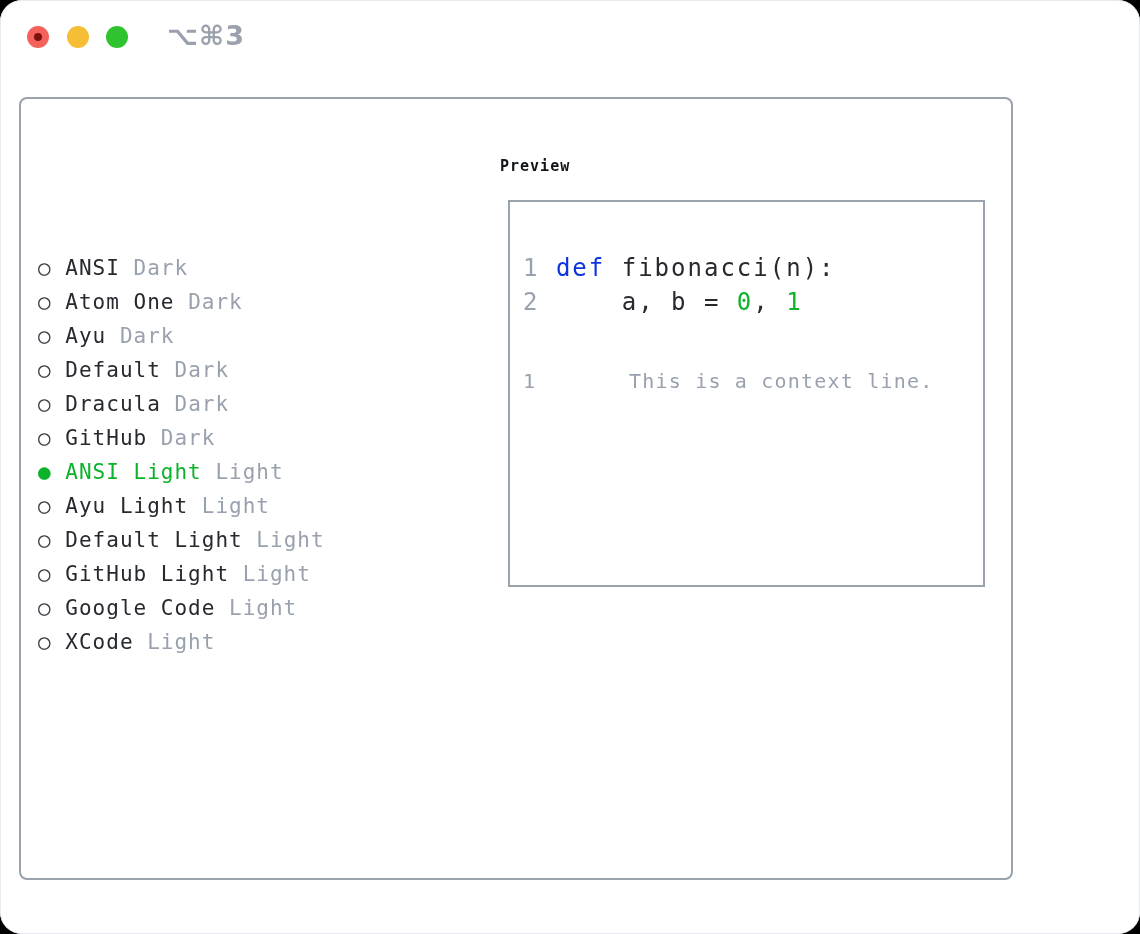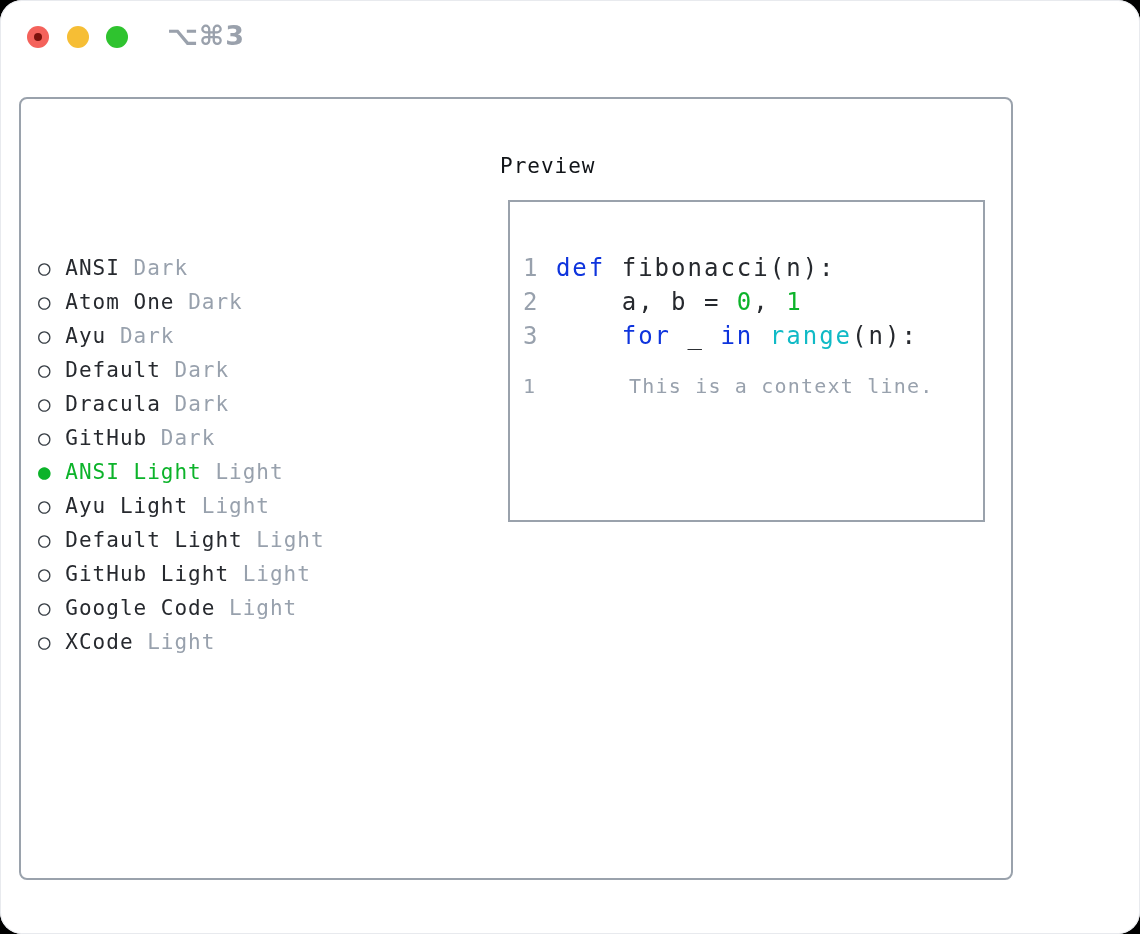--- a/index.html
+++ b/index.html
@@ -36,30 +36,30 @@
     color:var(--text-dark,#26292e);
   }
   .row{height:34px;}
   .hdr{font-weight:bold;color:#111418;}
   .marker{color:#3a4047;}
   .row.selected .marker,.row.selected .item-name{color:var(--accent-green,#0cb32a);}
   .variant{color:var(--muted-gray,#98a1ad);}
   
   .preview-title{
     position:absolute;left:479px;top:50px;height:34px;line-height:34px;
-    font-size:21px;font-weight:normal;letter-spacing:1px;color:#111418;white-space:pre;
+    font-size:15px;font-weight:bold;letter-spacing:1px;color:#111418;white-space:pre;
   }
   .preview-box{
-    position:absolute;left:487px;top:101px;width:477px;height:322px;
+    position:absolute;left:487px;top:101px;width:477px;height:387px;
     border:2px solid var(--border-gray,#9aa2ac);box-sizing:border-box;
     padding:49px 0 0 13px;overflow:hidden;background:#fff;
   }
   .pline{height:34px;line-height:34px;white-space:pre;}
   .block-code{font-size:24px;letter-spacing:2px;}
-  .block-diff{font-size:20px;letter-spacing:1.2px;margin-top:16px;}
+  .block-diff{font-size:20px;letter-spacing:1.2px;margin-top:45px;}
   .lnum{color:var(--muted-gray,#98a1ad);}
   .tok-plain{color:var(--text-dark,#26292e);}
   .tok-keyword{color:var(--keyword-blue,#0e34dd);}
   .tok-builtin{color:var(--builtin-cyan,#10bac6);}
   .tok-number{color:var(--number-green,#0cb32a);}
   .tok-context{color:var(--muted-gray,#98a1ad);}
   .tok-deleted{color:var(--deleted-red,#c5362a);}
   .tok-added{color:var(--added-green,#0cb32a);}
 </style>
 </head>
@@ -94,21 +94,20 @@
 
       
     </div>
 
     <div class="preview-title">Preview</div>
 
     <div class="preview-box" id="preview-box">
         <div class="block-code">
           <div class="pline"><span class="lnum">1 </span><span class="tok-keyword">def</span><span class="tok-plain"> fibonacci(n):</span></div>
           <div class="pline"><span class="lnum">2 </span><span class="tok-plain">    a, b = </span><span class="tok-number">0</span><span class="tok-plain">, </span><span class="tok-number">1</span></div>
-          <div class="pline"><span class="lnum">3 </span><span class="tok-plain">    </span><span class="tok-keyword">for</span><span class="tok-plain"> _ </span><span class="tok-keyword">in</span><span class="tok-plain"> </span><span class="tok-builtin">range</span><span class="tok-plain">(n):</span></div>
         </div>
         <div class="block-diff">
           <div class="pline"><span class="lnum">1 </span><span class="tok-context">      This is a context line.</span></div>
         </div>
       </div>
 
   </div>
 </div>
 
 </body></html>

